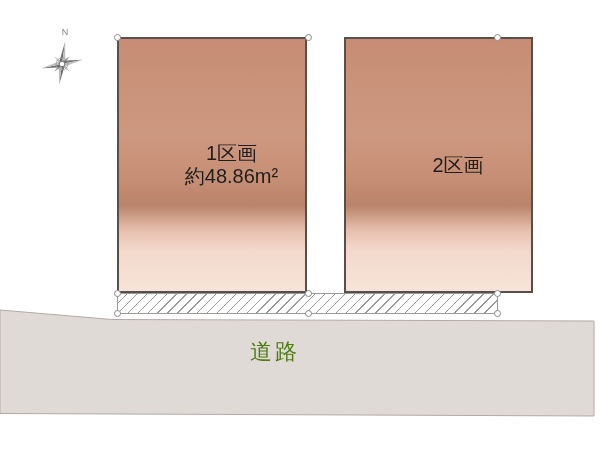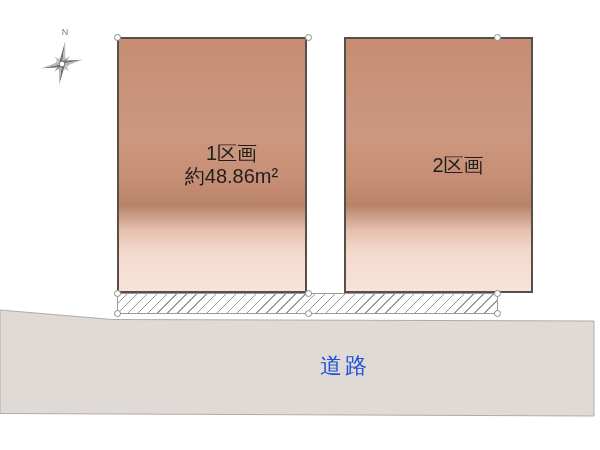--- a/index.html
+++ b/index.html
@@ -51,25 +51,25 @@
     box-sizing:border-box;
     background:#ffffff;
     border:1px solid #8a8a8a;
     border-radius:50%;
   }
 
   #road-svg{position:absolute;left:0;top:0;}
 
   #road-label{
     position:absolute;
-    left:250px;top:351px;width:120px;
-    text-align:right;
+    left:250px;top:337px;width:120px;
+    text-align:left;
     font-size:22px;
     letter-spacing:3px;
-    color:#1d4ed8;
+    color:#4d7c0f;
   }
 
   #compass{position:absolute;left:32px;top:24px;}
 </style>
 </head>
 <body>
 
 <div id="stage">
 
   <svg id="compass" width="62" height="66" viewBox="0 0 62 66">

